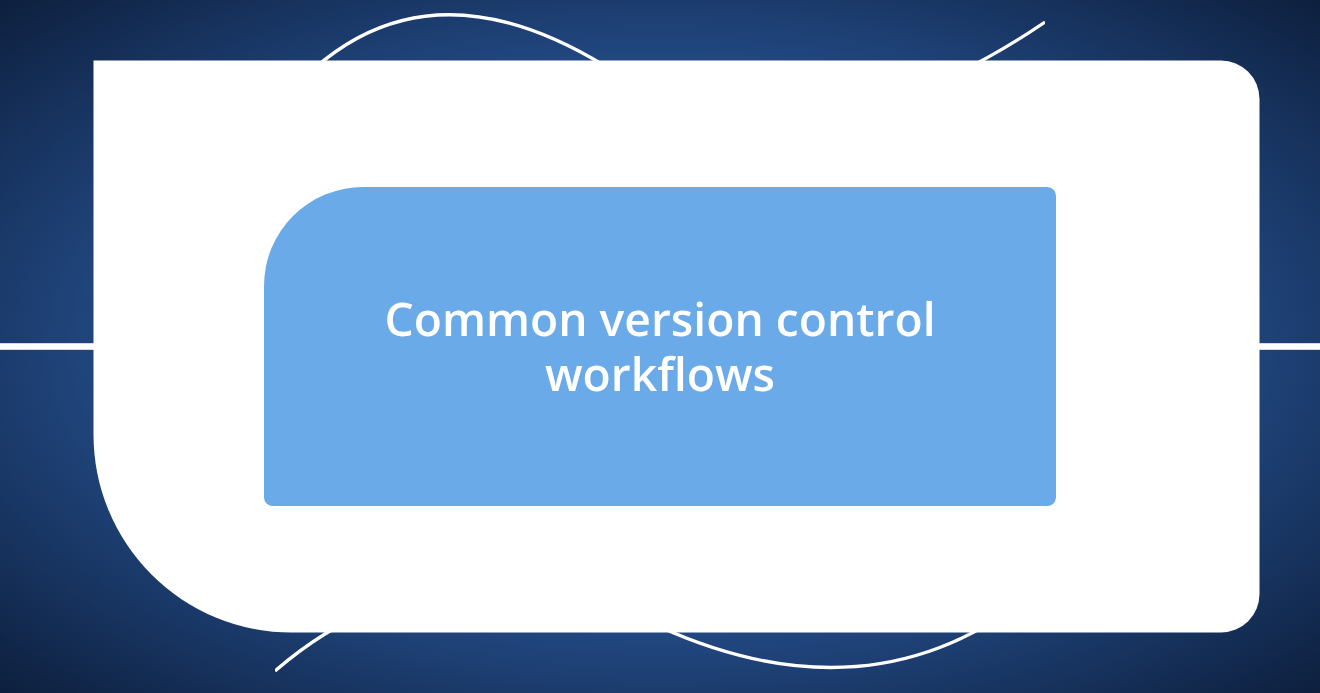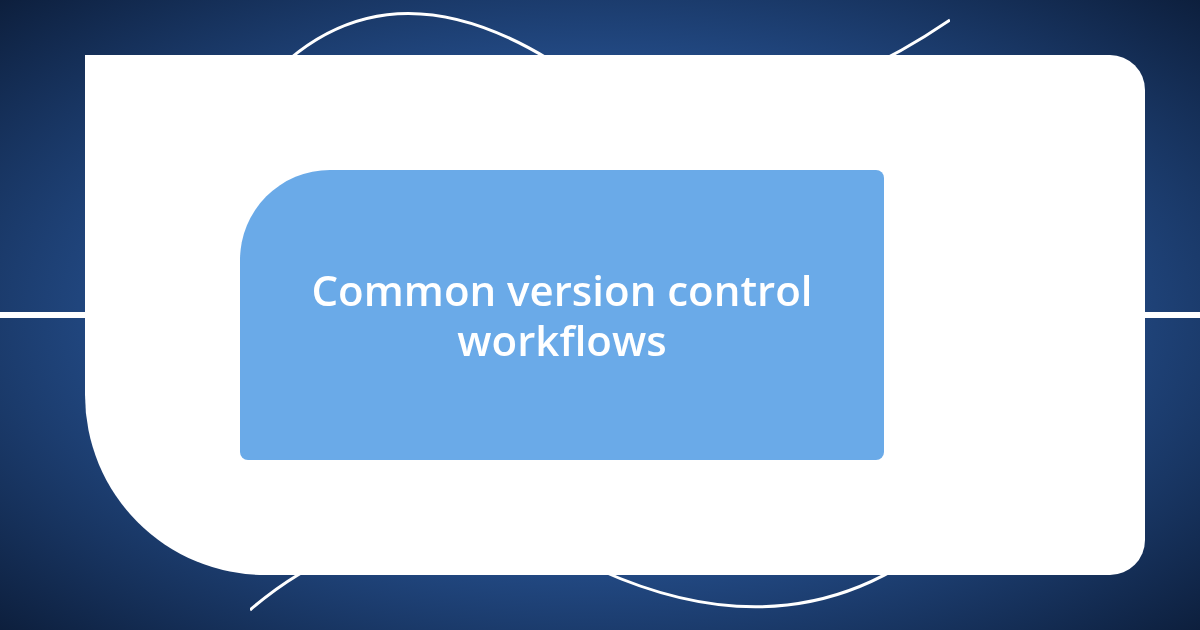--- a/index.html
+++ b/index.html
@@ -47,21 +47,21 @@
       width: 1060px;
       height: 520px;
       background: white;
       border-radius: 0 35px 35px 180px;
       z-index: 3;
     }
     .inner-shape {
       position: absolute;
       top: 170px;
       left: 240px;
-      width: 644px;
+      width: 720px;
       height: 290px;
       background: #6aaae8;
       border-radius: 90px 8px 8px 8px;
       z-index: 4;
       display: flex;
       align-items: center;
       justify-content: center;
       padding: 40px;
     }
     .title-text {

